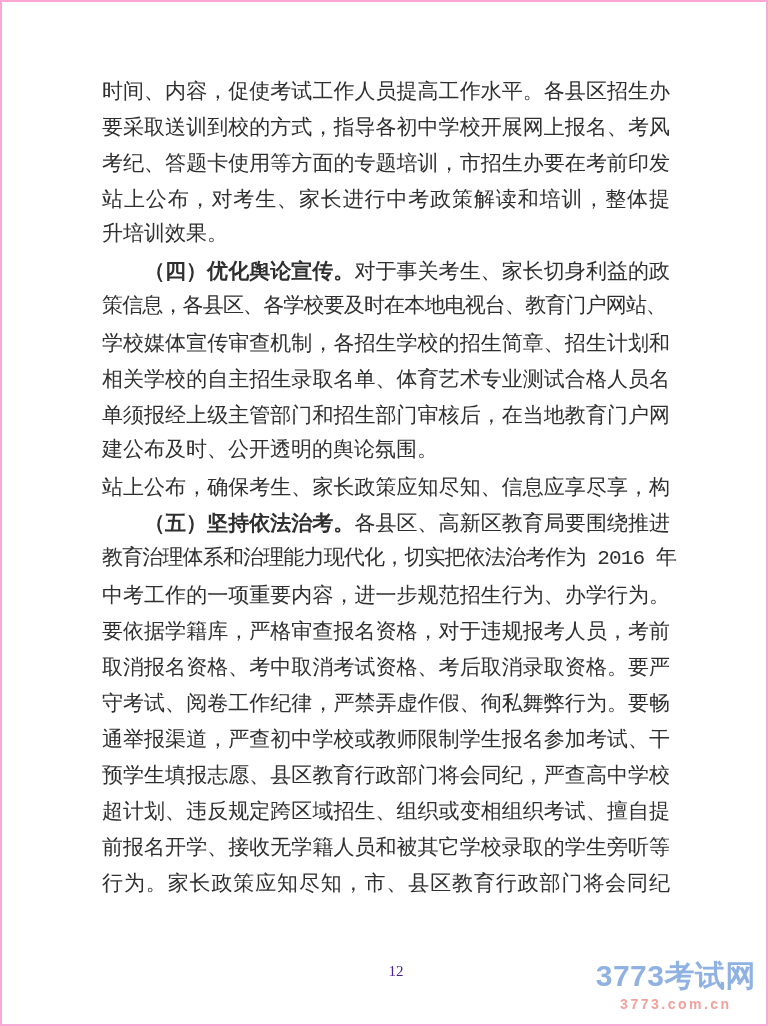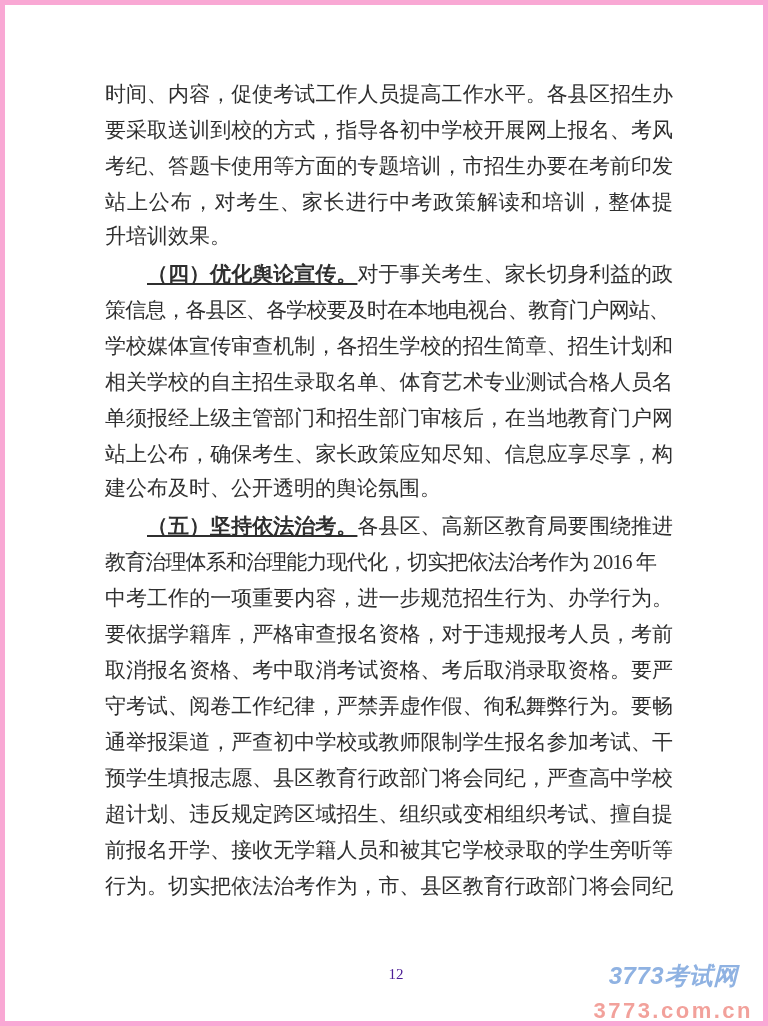--- a/index.html
+++ b/index.html
@@ -1,21 +1,21 @@
 <!DOCTYPE html>
 <html><head>
 <meta charset="utf-8">
 <style>
   html,body{margin:0;padding:0;background:#ffffff;}
   .page{
     position:relative;
     width:768px;height:1026px;
     box-sizing:border-box;
     background:#ffffff;
-    border:5px solid #f9a8d4;
+    border:2px solid #f9a8d4;
     overflow:hidden;
     font-family:"Liberation Serif","DejaVu Serif",serif;
   }
   .text-block{
     position:absolute;
     left:100px;top:71px;width:568px;
   }
   .line{
     height:36px;
     line-height:36px;
@@ -25,84 +25,84 @@
     text-align-last:justify;
     overflow:visible;
   }
   .line.indent{ text-indent:2em; }
   .line.end{ text-align:left; text-align-last:left;font-family:Liberation Mono, monospace; }
   .line.tight{
     white-space:nowrap;
     letter-spacing:-0.85px;
     text-align:left;
     text-align-last:left;
+    font-family:Liberation Mono, monospace;
   }
-  .lead{ font-weight:700;text-decoration:underline; }
+  .lead{ font-weight:700; }
   .page-number{
     position:absolute;
     left:12px;top:961px;width:100%;
     text-align:center;
     font-size:15px;
     color:#4c1d95;
     font-family:"Liberation Serif","DejaVu Serif",serif;
   }
   .watermark{
     position:absolute;
     right:10px;top:958px;
     text-align:center;
     font-family:"Liberation Sans","DejaVu Sans",sans-serif;
     line-height:1.05;
     user-select:none;
   }
   .wm-logo{
     display:block;
-    font-style:italic;
     font-weight:700;
-    font-size:24px;
+    font-size:30px;
     letter-spacing:0.5px;
     color:#8fb2e2;
   }
   .wm-domain{
     display:block;
     font-weight:700;
-    font-size:22px;
+    font-size:14px;
     letter-spacing:2.5px;
     color:#f2a19b;
-    margin-top:11px;
+    margin-top:5px;
   }
 </style>
 </head>
 <body>
 
 <div class="page">
 
   <div class="text-block">
       <div class="line">时间、内容，促使考试工作人员提高工作水平。各县区招生办</div>
       <div class="line">要采取送训到校的方式，指导各初中学校开展网上报名、考风</div>
       <div class="line">考纪、答题卡使用等方面的专题培训，市招生办要在考前印发</div>
       <div class="line">站上公布，对考生、家长进行中考政策解读和培训，整体提</div>
       <div class="line end">升培训效果。</div>
       <div class="line indent"><span class="lead">（四）优化舆论宣传。</span>对于事关考生、家长切身利益的政</div>
       <div class="line tight">策信息，各县区、各学校要及时在本地电视台、教育门户网站、</div>
       <div class="line">学校媒体宣传审查机制，各招生学校的招生简章、招生计划和</div>
       <div class="line">相关学校的自主招生录取名单、体育艺术专业测试合格人员名</div>
       <div class="line">单须报经上级主管部门和招生部门审核后，在当地教育门户网</div>
+      <div class="line end">建公布及时、公开透明的舆论氛围。</div>
       <div class="line">站上公布，确保考生、家长政策应知尽知、信息应享尽享，构</div>
-      <div class="line end">建公布及时、公开透明的舆论氛围。</div>
       <div class="line indent"><span class="lead">（五）坚持依法治考。</span>各县区、高新区教育局要围绕推进</div>
       <div class="line tight">教育治理体系和治理能力现代化，切实把依法治考作为 2016 年</div>
       <div class="line">中考工作的一项重要内容，进一步规范招生行为、办学行为。</div>
       <div class="line">要依据学籍库，严格审查报名资格，对于违规报考人员，考前</div>
       <div class="line">取消报名资格、考中取消考试资格、考后取消录取资格。要严</div>
       <div class="line">守考试、阅卷工作纪律，严禁弄虚作假、徇私舞弊行为。要畅</div>
       <div class="line">通举报渠道，严查初中学校或教师限制学生报名参加考试、干</div>
       <div class="line">预学生填报志愿、县区教育行政部门将会同纪，严查高中学校</div>
       <div class="line">超计划、违反规定跨区域招生、组织或变相组织考试、擅自提</div>
       <div class="line">前报名开学、接收无学籍人员和被其它学校录取的学生旁听等</div>
-      <div class="line">行为。切实把依法治考作为，市、县区教育行政部门将会同纪</div>
+      <div class="line">行为。家长政策应知尽知，市、县区教育行政部门将会同纪</div>
     </div>
 
   <div class="page-number">12</div>
 
   <div class="watermark">
     <span class="wm-logo" style="color: rgb(143, 178, 226);">3773考试网</span>
     <span class="wm-domain" style="color: rgb(242, 161, 155);">3773.com.cn</span>
   </div>
 
 </div>

